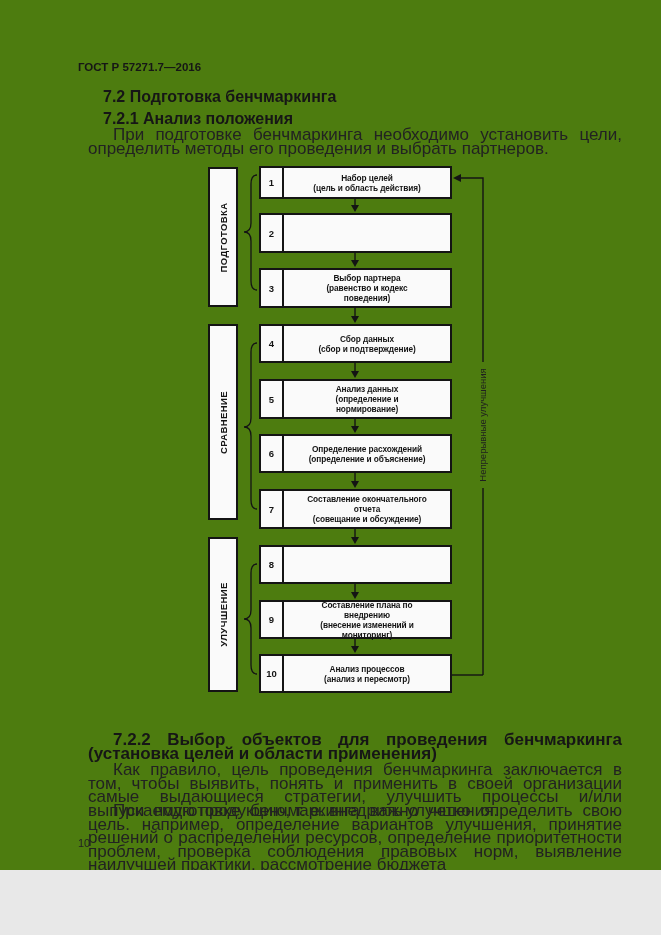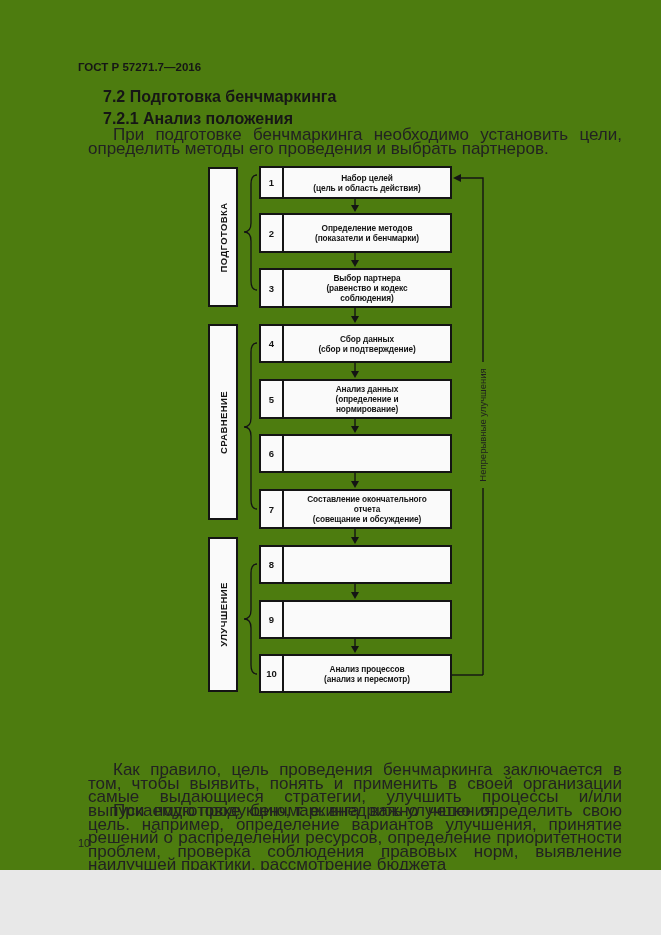--- a/index.html
+++ b/index.html
@@ -97,71 +97,76 @@
 
     <div class="step" style="top:2px;height:33px">
       <div class="num">1</div>
       <div class="stxt">
           <div>Набор целей</div>
       <div>(цель и область действия)</div>
         </div>
     </div>
     <div class="step" style="top:49px;height:40px">
       <div class="num">2</div>
-      <div class="stxt">
-          <div>Определение методов</div>
-      <div>(показатели и бенчмарки)</div>
-        </div>
     </div>
     <div class="step" style="top:104px;height:40px">
       <div class="num">3</div>
       <div class="stxt">
           <div>Выбор партнера</div>
-      <div>(равенство и кодекс соблюдения)</div>
+      <div>(равенство и кодекс поведения)</div>
         </div>
     </div>
     <div class="step" style="top:160px;height:39px">
       <div class="num">4</div>
       <div class="stxt">
           <div>Сбор данных</div>
       <div>(сбор и подтверждение)</div>
         </div>
     </div>
     <div class="step" style="top:215px;height:40px">
       <div class="num">5</div>
       <div class="stxt">
           <div>Анализ данных</div>
       <div>(определение и нормирование)</div>
         </div>
     </div>
     <div class="step" style="top:270px;height:39px">
       <div class="num">6</div>
+      <div class="stxt">
+          <div>Определение расхождений</div>
+      <div>(определение и объяснение)</div>
+        </div>
     </div>
     <div class="step" style="top:325px;height:40px">
       <div class="num">7</div>
       <div class="stxt">
           <div>Составление окончательного отчета</div>
       <div>(совещание и обсуждение)</div>
         </div>
     </div>
     <div class="step" style="top:381px;height:39px">
       <div class="num">8</div>
     </div>
     <div class="step" style="top:436px;height:39px">
       <div class="num">9</div>
+      <div class="stxt">
+          <div>Составление плана по внедрению</div>
+      <div>(внесение изменений и мониторинг)</div>
+        </div>
     </div>
     <div class="step" style="top:490px;height:39px">
       <div class="num">10</div>
       <div class="stxt">
           <div>Анализ процессов</div>
       <div>(анализ и пересмотр)</div>
         </div>
     </div>
 
     <div class="feedback-label">Непрерывные улучшения</div>
   </div>
 
 
+  <p class="body-par h-722">7.2.2 Выбор объектов для проведения бенчмаркинга (установка целей и области приме­нения)</p>
   <p class="body-par p-7222">При подготовке бенчмаркинга важно четко определить свою цель. например, определение вари­антов улучшения, принятие решений о распределении ресурсов, определение приоритетности про­блем, проверка соблюдения правовых норм, выявление наилучшей практики, рассмотрение бюджета</p>
   <p class="body-par p-7221">Как правило, цель проведения бенчмаркинга заключается в том, чтобы выявить, понять и при­менить в своей организации самые выдающиеся стратегии, улучшить процессы и/или выпускаемую продукцию, т. е. внедрить улучшения.</p>
 
   <div class="pagenum">10</div>
 </div>
 
 </body></html>

